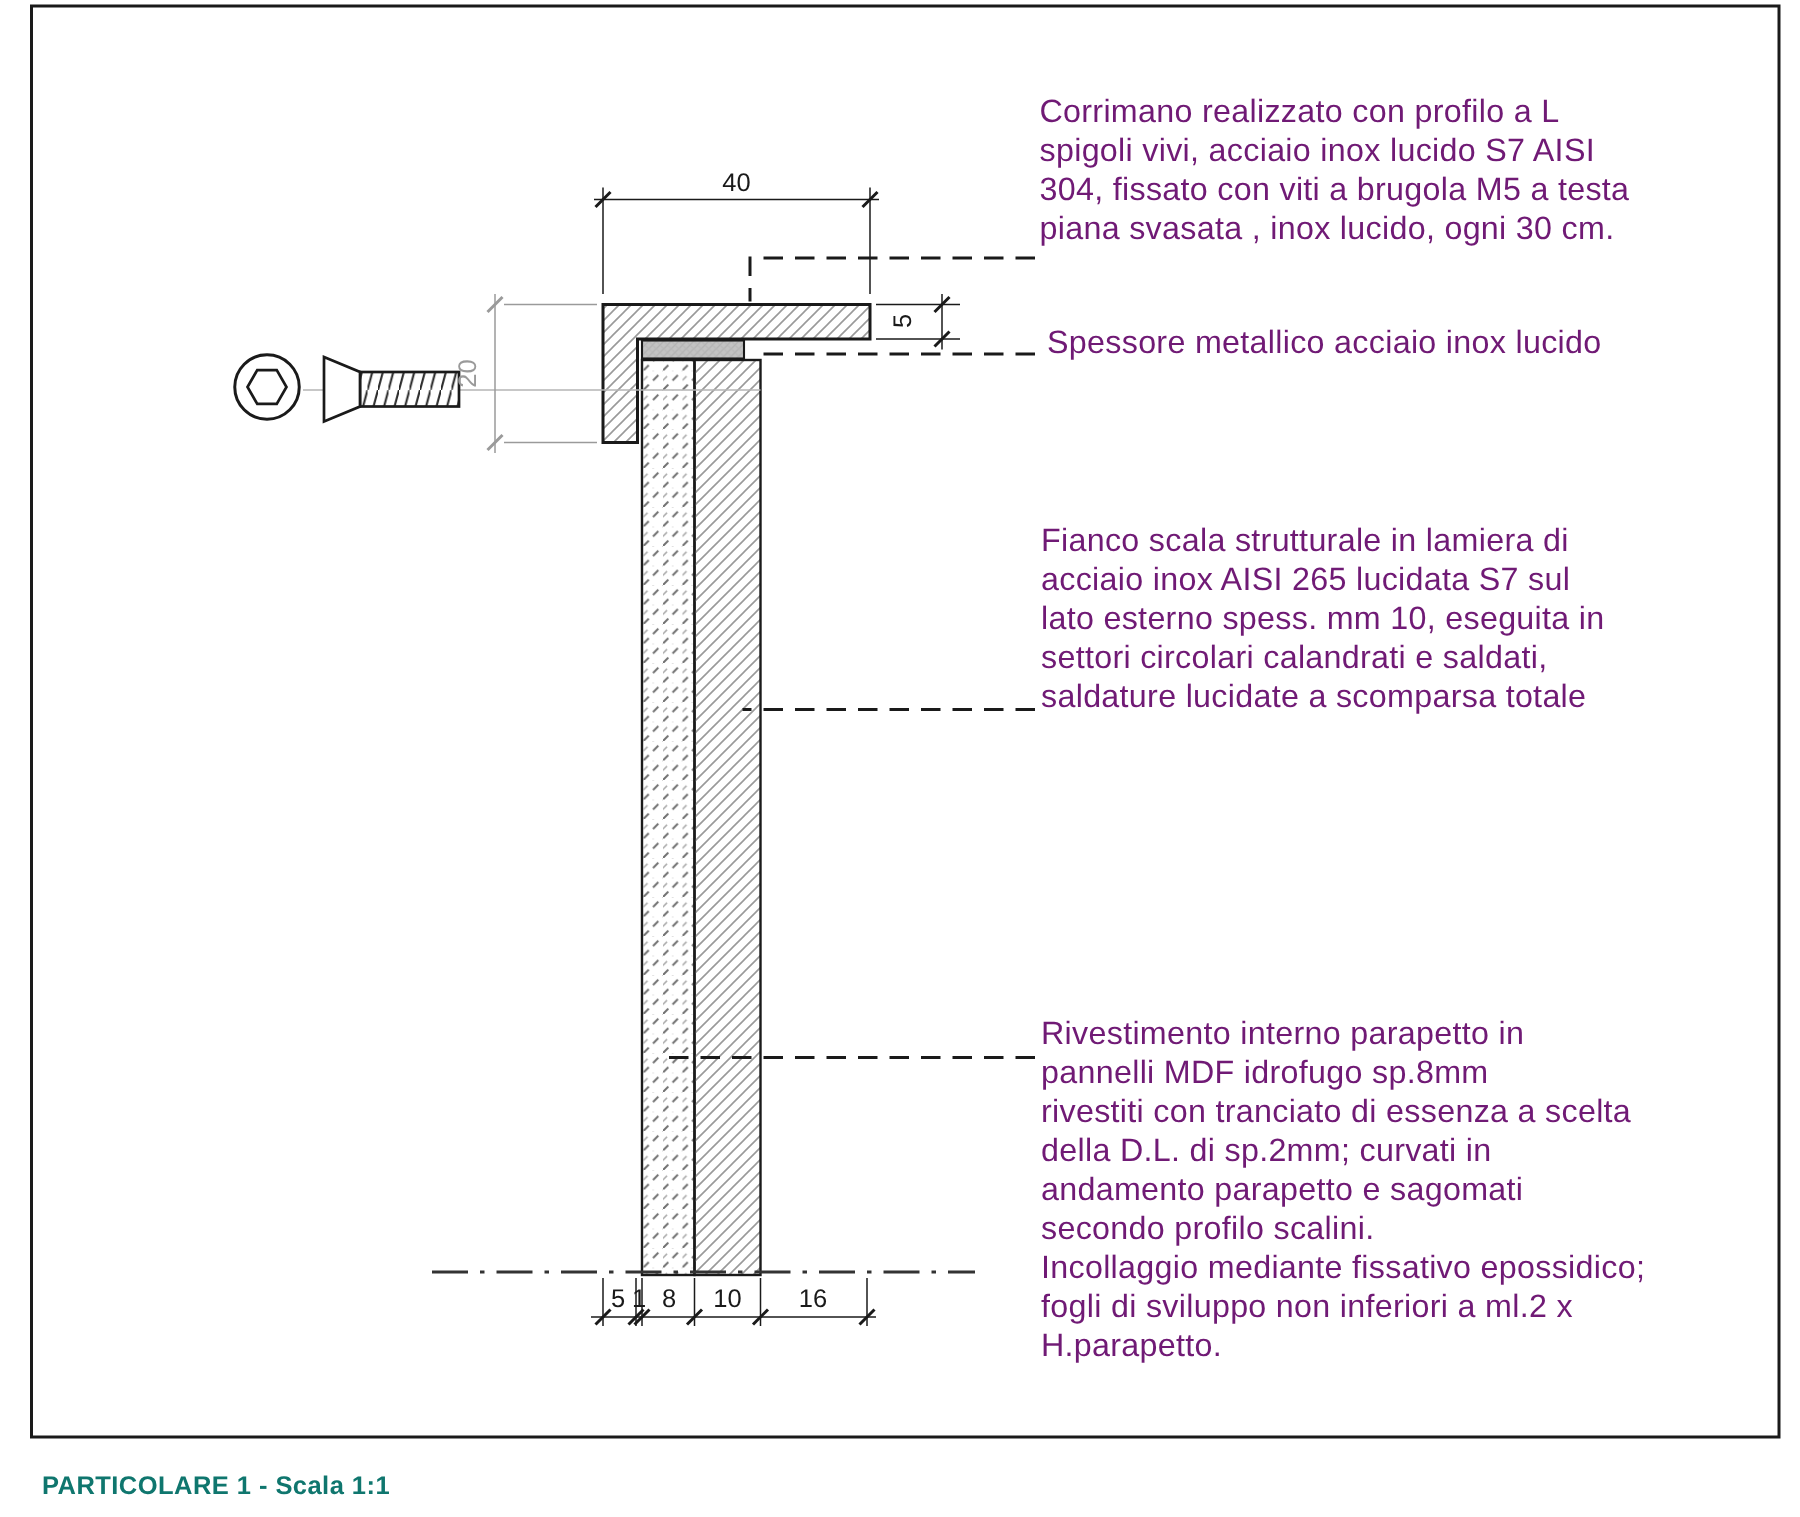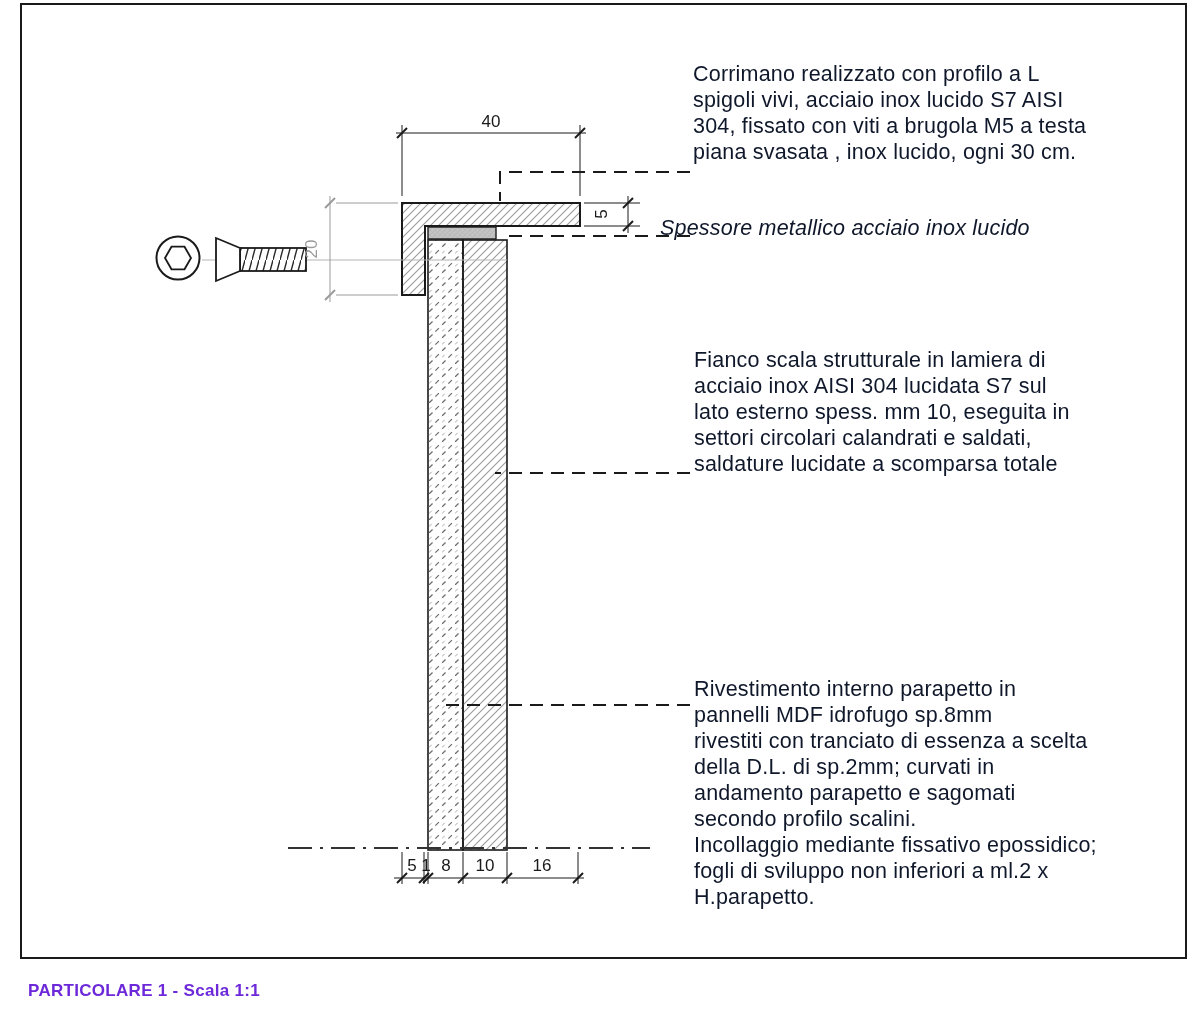--- a/index.html
+++ b/index.html
@@ -1,24 +1,24 @@
 <!DOCTYPE html>
 <html><head>
 <meta charset="utf-8">
 <style>
   html, body { margin: 0; padding: 0; background: #ffffff; }
   body { width: 1200px; height: 1011px; position: relative;
          font-family: "Liberation Sans", sans-serif; color: #111; }
   .stage { position: absolute; inset: 0; }
   svg { position: absolute; left: 0; top: 0; }
   .note { position: absolute; white-space: pre-line; font-size: 21.5px;
-          line-height: 26px; letter-spacing: 0.2px; color: #0f172a; }
+          line-height: 26px; letter-spacing: 0.2px; color: #701a75; }
   .note-left { font-size: 21.5px; line-height: 29px; }
   .caption { position: absolute; left: 28px; top: 981px; font-size: 17px;
-             font-weight: bold; letter-spacing: 0.3px; color: #6d28d9; }
+             font-weight: bold; letter-spacing: 0.3px; color: #0f766e; }
   .dim-label { font-size: 17px; fill: #1a1a1a; }
   .dim-label-gray { font-size: 17px; fill: #9a9a9a; }
 </style>
 </head>
 <body>
 
 <div class="stage">
 
   <svg width="1200" height="1011" viewBox="0 0 1200 1011">
     <defs>
@@ -124,24 +124,24 @@
       <text x="485" y="871" text-anchor="middle" class="dim-label">10</text>
       <text x="542" y="871" text-anchor="middle" class="dim-label">16</text>
     </g>
   </svg>
 
   <div class="note" style="left:693px; top:61px; width:500px;">Corrimano realizzato con profilo a L
 spigoli vivi, acciaio inox lucido S7 AISI
 304, fissato con viti a brugola M5 a testa
 piana svasata , inox lucido, ogni 30 cm.</div>
 
-  <div class="note" style="left:660px; top:215px; width:500px;font-style:italic;">Spessore metallico acciaio inox lucido</div>
+  <div class="note" style="left:698px; top:215px; width:500px;">Spessore metallico acciaio inox lucido</div>
 
   <div class="note" style="left:694px; top:347px; width:500px;">Fianco scala strutturale in lamiera di
-acciaio  inox  AISI 304 lucidata S7 sul
+acciaio  inox  AISI 265 lucidata S7 sul
 lato esterno  spess. mm 10, eseguita in
 settori circolari calandrati e saldati,
 saldature lucidate a scomparsa totale</div>
 
   <div class="note" style="left:694px; top:676px; width:510px;">Rivestimento interno parapetto in
 pannelli MDF idrofugo sp.8mm
 rivestiti con tranciato di essenza a scelta
 della D.L. di sp.2mm; curvati in
 andamento parapetto e sagomati
 secondo profilo scalini.

